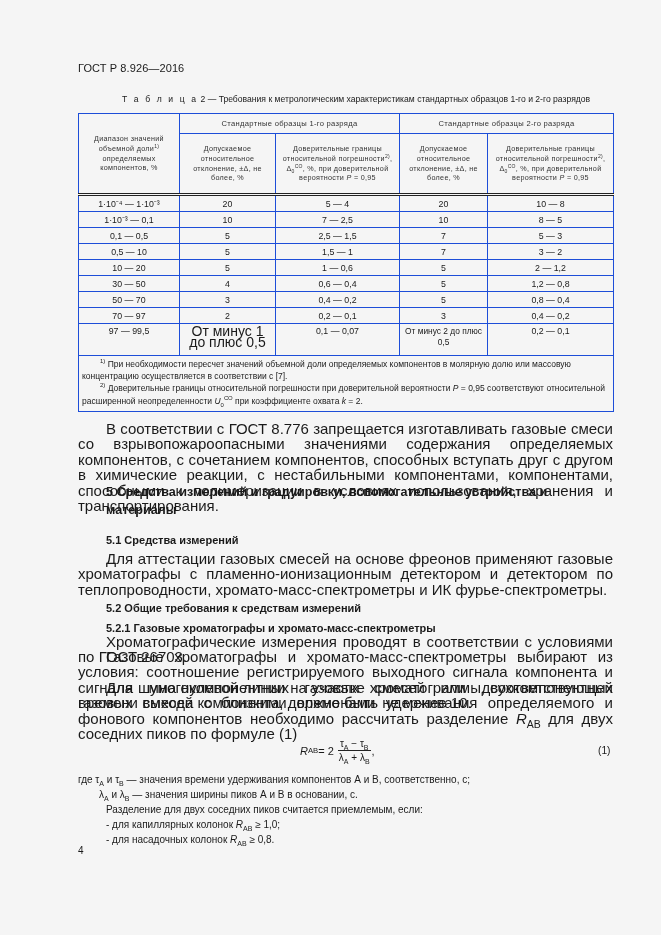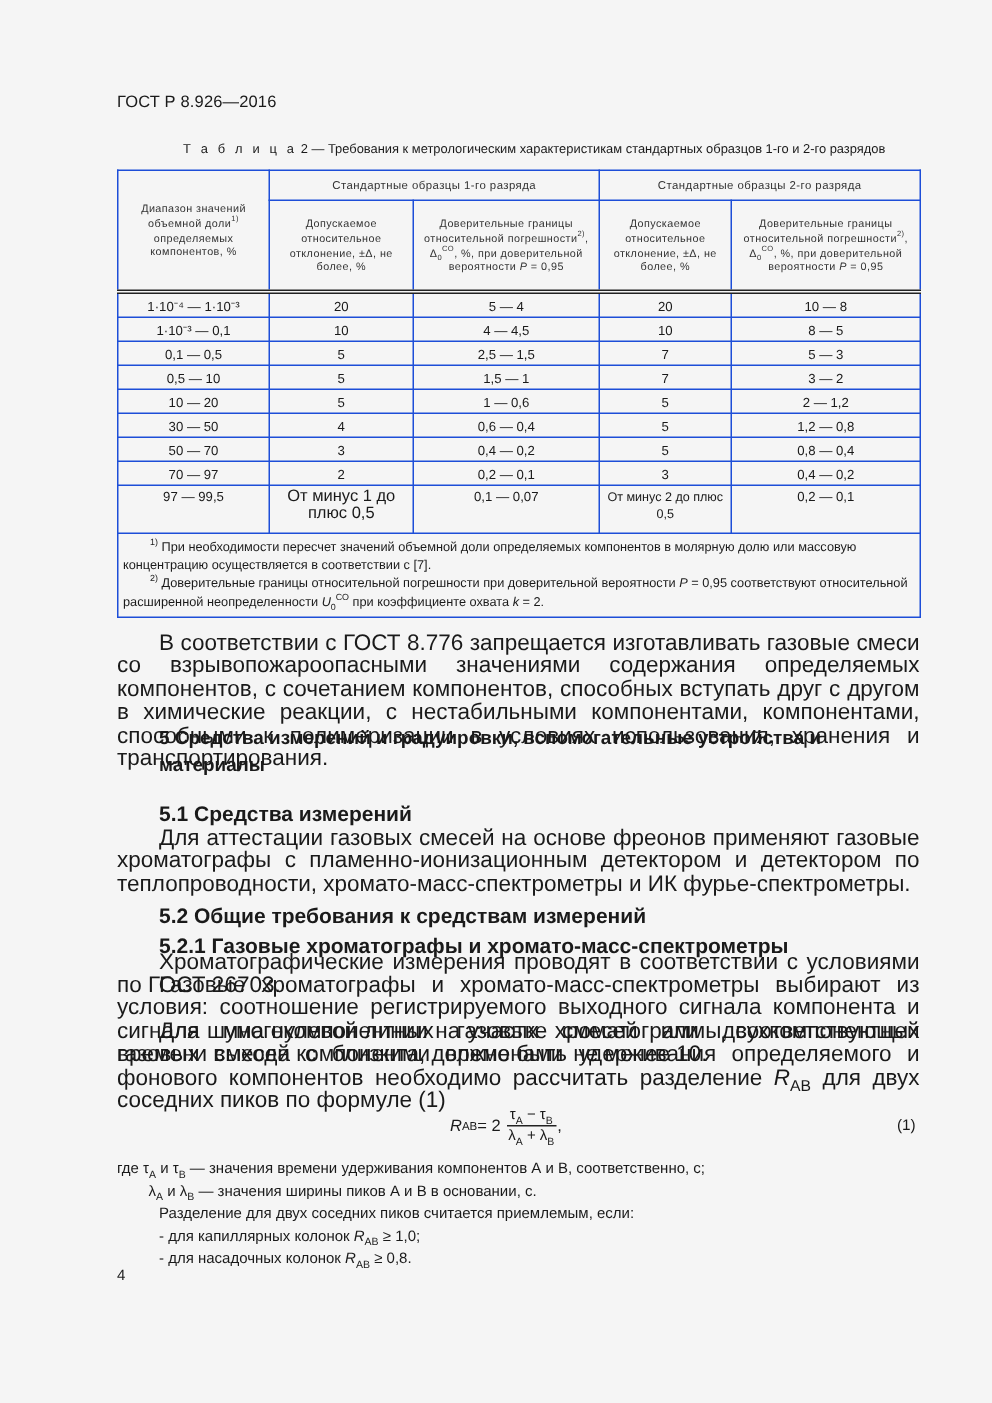--- a/index.html
+++ b/index.html
@@ -23,21 +23,21 @@
   .tbl .row.tall td { height: 29px; line-height: 11px; vertical-align: top; padding-top: 2px; }
   .tbl .notes td { text-align: left; font-size: 8.5px; line-height: 12.2px; padding: 2px 3px 4px 3px; }
   .note-line { text-indent: 18px; }
   sup { font-size: 70%; vertical-align: super; line-height: 0; }
   sub { font-size: 70%; vertical-align: sub; line-height: 0; }
   .it { font-style: italic; }
 
   .para { left: 78px; width: 535px; font-size: 15px; line-height: 15.4px; text-align: justify; }
   .indent { text-indent: 28px; }
   .h1 { left: 106px; top: 484px; font-size: 12.6px; font-weight: bold; line-height: 17.5px; }
-  .h2 { left: 106px; font-size: 14px; font-weight: bold; }
+  .h2 { left: 106px; font-size: 11px; font-weight: bold; }
   .formula { left: 300px; top: 738px; font-size: 11px; display: flex; align-items: center; }
   .frac { display: inline-flex; flex-direction: column; align-items: center; margin-left: 3px; font-size: 10px; }
   .frac .num { border-bottom: 1px solid #222; padding: 0 2px 1px 2px; }
   .frac .den { padding: 1px 2px 0 2px; }
   .eqno { left: 598px; top: 745px; font-size: 10.2px; }
   .where { left: 78px; font-size: 10px; line-height: 15px; }
   .pageno { left: 78px; top: 845px; font-size: 10px; }
 </style>
 </head>
 <body>
@@ -84,21 +84,21 @@
   <tr class="row first">
     <td>1·10⁻⁴ — 1·10⁻³</td>
     <td>20</td>
     <td>5 — 4</td>
     <td>20</td>
     <td>10 — 8</td>
   </tr>
   <tr class="row">
     <td>1·10⁻³ — 0,1</td>
     <td>10</td>
-    <td>4 — 4,5</td>
+    <td>7 — 2,5</td>
     <td>10</td>
     <td>8 — 5</td>
   </tr>
   <tr class="row">
     <td>0,1 — 0,5</td>
     <td>5</td>
     <td>2,5 — 1,5</td>
     <td>7</td>
     <td>5 — 3</td>
   </tr>
@@ -132,21 +132,21 @@
   </tr>
   <tr class="row">
     <td>70 — 97</td>
     <td>2</td>
     <td>0,2 — 0,1</td>
     <td>3</td>
     <td>0,4 — 0,2</td>
   </tr>
   <tr class="row tall">
     <td>97 — 99,5</td>
-    <td style="font-size:11px">От минус 1 до плюс 0,5</td>
+    <td style="font-size:14px">От минус 1 до плюс 0,5</td>
     <td>0,1 — 0,07</td>
     <td style="font-size:8.4px">От минус 2  до плюс 0,5</td>
     <td>0,2 — 0,1</td>
   </tr>
   <tr class="notes">
     <td colspan="5">
       <div class="note-line"><sup>1)</sup><span> При необходимости пересчет значений объемной доли определяемых компонентов в молярную долю или массовую концентрацию осуществляется в соответствии с [7].</span></div>
       <div class="note-line"><sup>2)</sup><span> Доверительные границы относительной погрешности при доверительной вероятности </span><span class="it">P</span><span> = 0,95 соответствуют относительной расширенной неопределенности </span><span class="it">U</span><sub>0</sub><sup>СО</sup><span> при коэффициенте охвата </span><span class="it">k</span><span> = 2.</span></div>
     </td>
   </tr>

